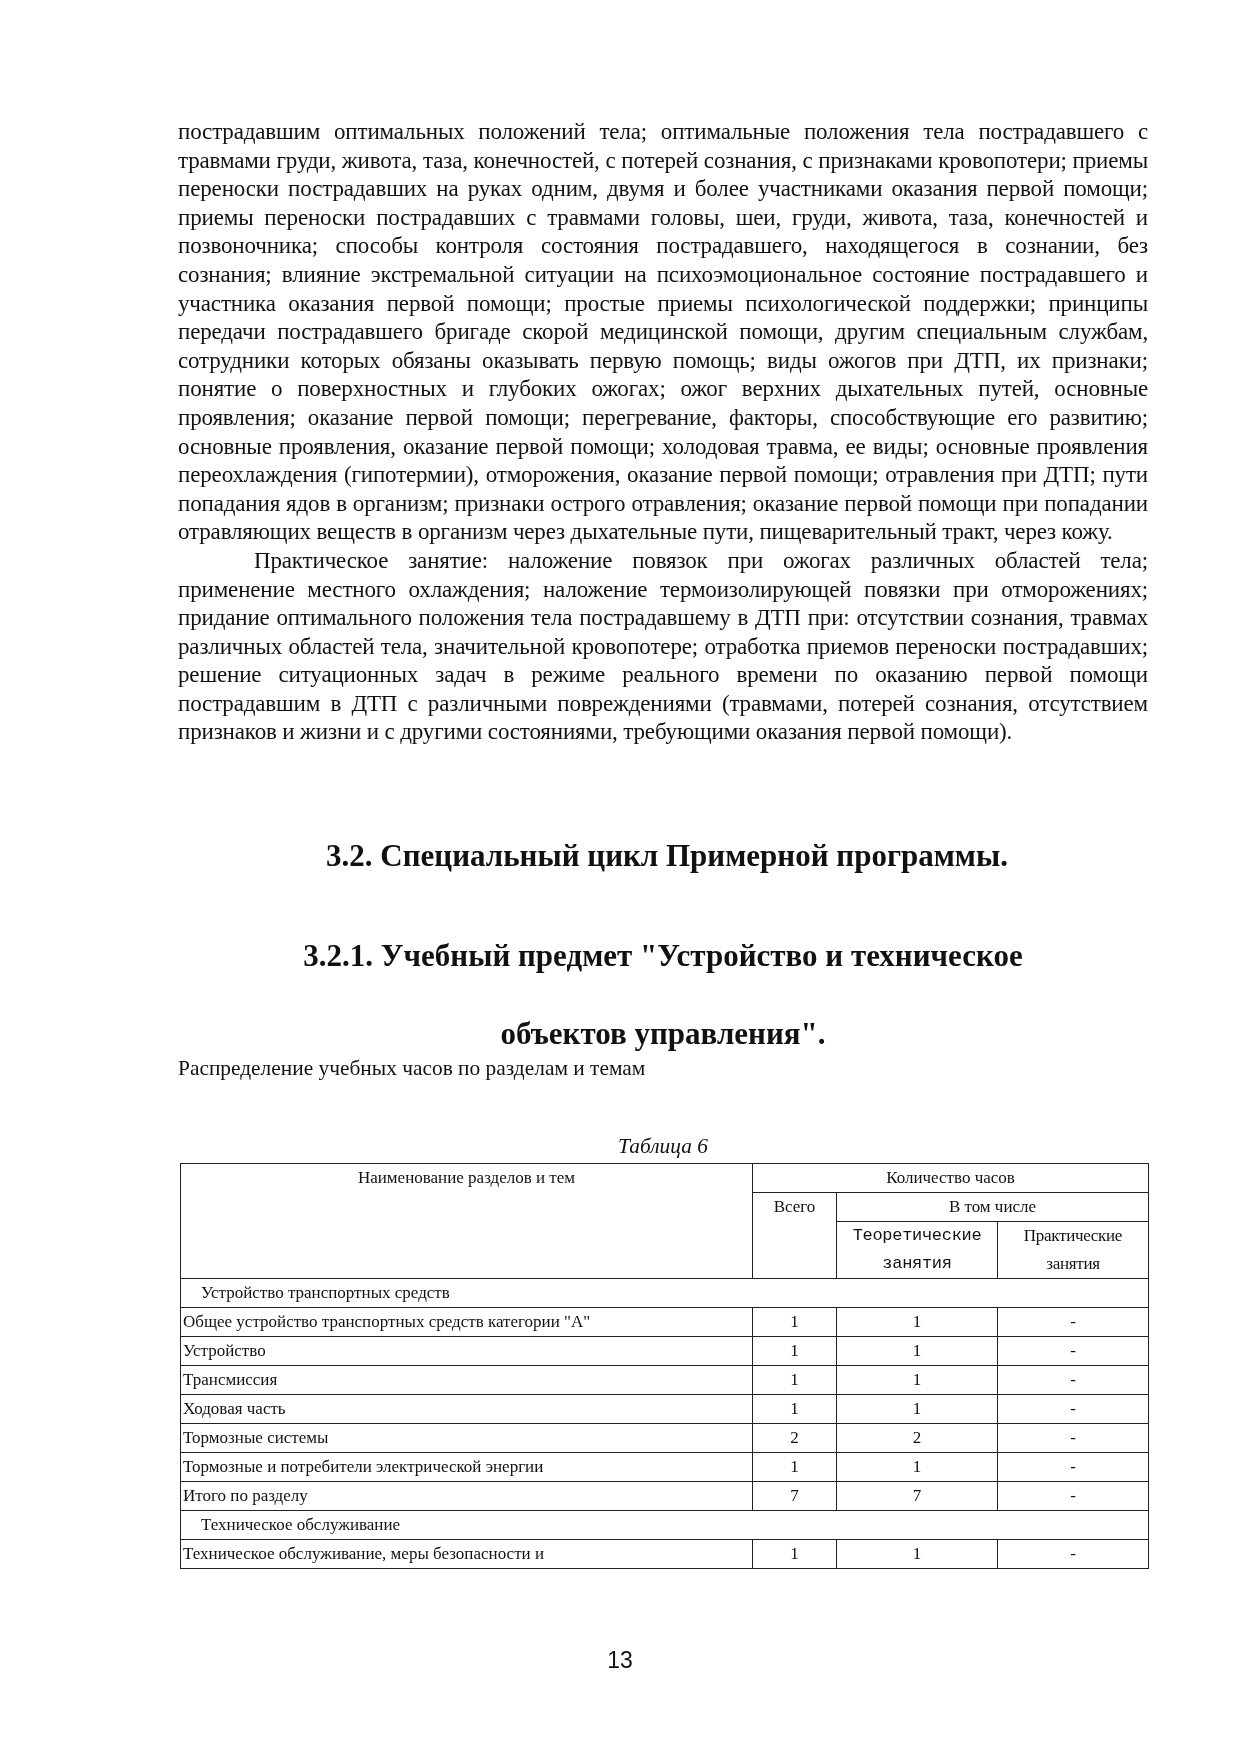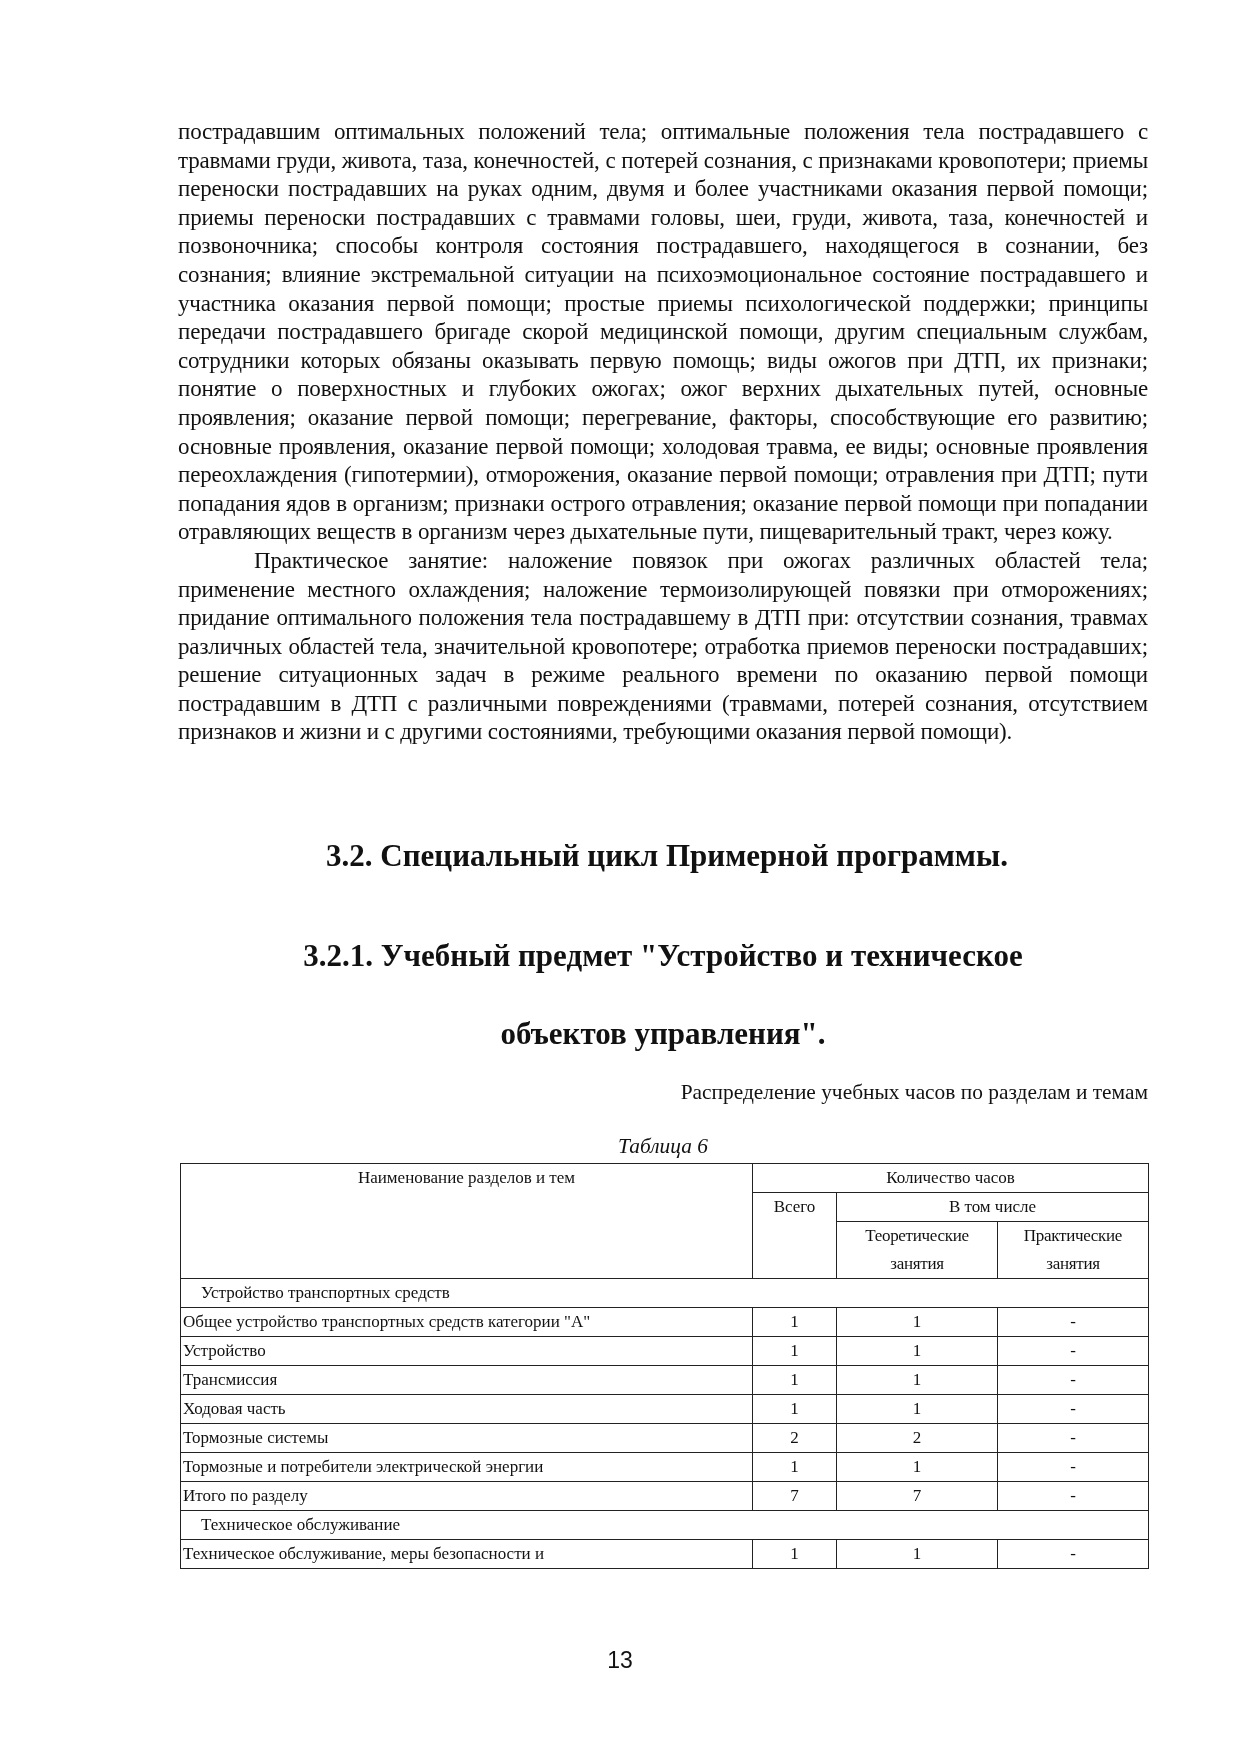--- a/index.html
+++ b/index.html
@@ -50,22 +50,22 @@
       text-align: center;
       font-weight: bold;
       font-size: 31px;
       line-height: 39px;
       margin: 0;
     }
     .caption {
       position: absolute;
       left: 178px;
       width: 970px;
-      top: 1078px;
-      text-align: right;
+      top: 1054px;
+      text-align: left;
       font-size: 21.4px;
       line-height: 28px;
       margin: 0;
     }
     .table-label {
       position: absolute;
       left: 178px;
       width: 970px;
       top: 1132px;
       text-align: center;
@@ -150,21 +150,21 @@
     <tr>
       <th rowspan="3">Наименование разделов и тем</th>
       <th colspan="3">Количество часов</th>
     </tr>
     <tr>
       <th rowspan="2">Всего</th>
       <th colspan="2">В том числе</th>
     </tr>
     <tr>
       <th class="sub">
-          <span style="white-space:normal; display:block;">Теоретические занятия</span>
+          <span style="white-space:normal; display:block;font-family:Liberation Mono, monospace;">Теоретические занятия</span>
         </th>
       <th class="sub">
           <span style="white-space:normal; display:block;">Практические занятия</span>
         </th>
     </tr>
   </thead>
   <tbody id="table-body">
       <tr>
         <td colspan="4" class="section">Устройство транспортных средств</td>
       </tr>

